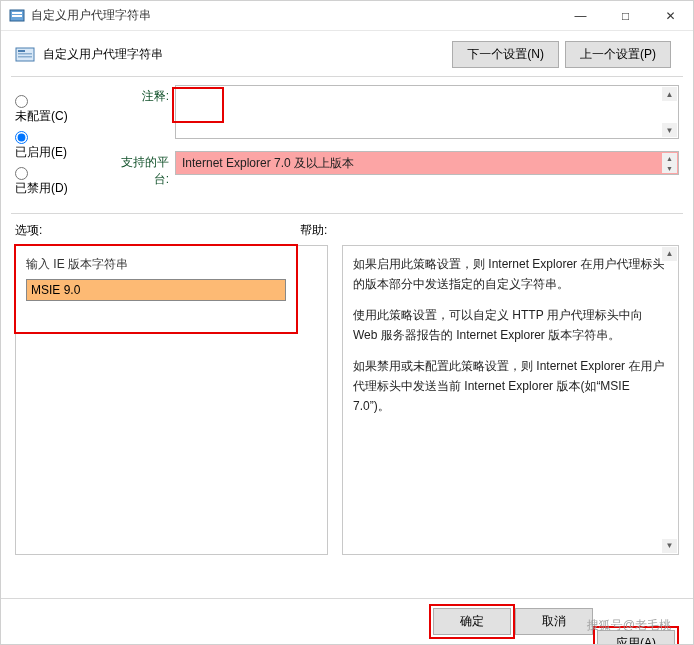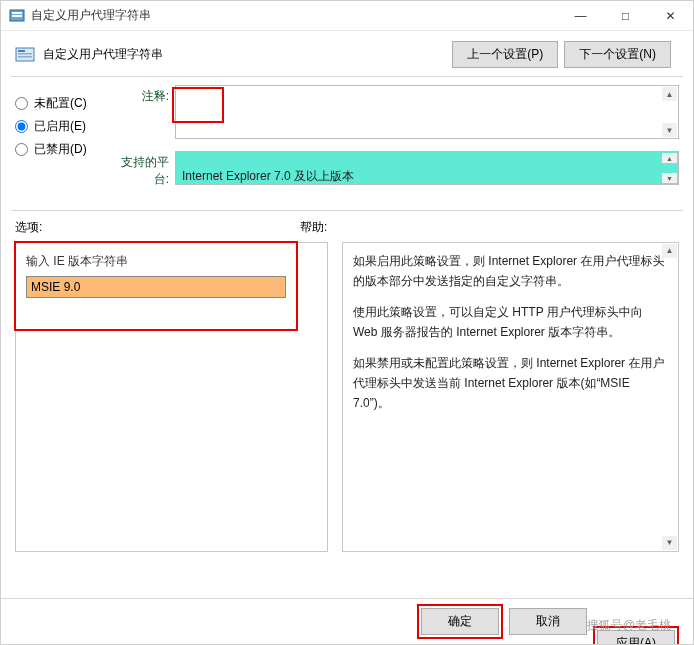--- a/index.html
+++ b/index.html
@@ -15,50 +15,50 @@
 .header-left { display: flex; align-items: center; }
 .header-left .hicon { width: 20px; height: 20px; margin-right: 8px; }
 .header-title { color: #000; }
 .header-btns { display: flex; gap: 6px; margin-right: 8px; }
 .btn { border: 1px solid #adadad; background: #e1e1e1; padding: 4px 14px; min-width: 90px; text-align: center; cursor: default; }
 
 .divider { border-top: 1px solid #d8d8d8; margin: 0 10px; }
 
 .config-area { padding: 8px 14px 10px 14px; display: flex; }
 .radio-col { width: 100px; padding-top: 4px; }
-.radio-row { display: flex; align-items: center; margin: 6px 0; }
+.radio-row { display: flex; align-items: flex-start; margin: 6px 0; flex-direction: column; }
 .radio-row input { margin-right: 6px; }
 .fields-col { flex: 1; }
 .field-row { display: flex; align-items: flex-start; margin-bottom: 12px; }
 .field-label { width: 60px; text-align: right; padding-right: 6px; padding-top: 3px; color:#14532d; }
 .field-label.wide { width: 60px; }
 .comment-wrap { flex:1; position: relative; }
 .comment-box { flex: 1; height: 54px; border: 1px solid #bcbcbc; background: #fff; position:relative; }
 .comment-box .scroll-up, .comment-box .scroll-dn { position:absolute; right:1px; width:15px; height:14px; background:#f0f0f0; display:flex; align-items:center; justify-content:center; font-size:8px; color:#606060;}
 .comment-box .scroll-up{ top:1px;} .comment-box .scroll-dn{ bottom:1px;}
 .red-highlight { position:absolute; border:2px solid #e60000; pointer-events:none; }
-.platform-box { flex:1; height:24px; border:1px solid #bcbcbc; background:#5eead4; padding:16px 6px; position:relative; color:#222;}
+.platform-box { flex:1; height:24px; border:1px solid #bcbcbc; background:#fca5a5; padding:3px 6px; position:relative; color:#222;}
 .platform-box .scroll-up, .platform-box .scroll-dn { position:absolute; right:1px; width:15px; height:10px; background:#f0f0f0; display:flex; align-items:center; justify-content:center; font-size:7px; color:#606060;}
 .platform-box .scroll-up{ top:1px;} .platform-box .scroll-dn{ bottom:1px;}
 
 .section-labels { display:flex; padding: 0 14px; margin-top:8px;}
 .opts-label { width: 285px; }
 .help-label { flex:1; }
 
 .panels { display:flex; padding: 6px 14px 0 14px; gap:14px; }
 .panel { border:1px solid #c8c8c8; background:#fff; height:310px; position:relative; }
 .panel.left { width:313px; }
 .panel.right { flex:1; padding:8px 10px; line-height:1.7; color:#222; overflow:hidden;}
 .panel.right p{ margin-bottom:10px; }
 .input-label { padding:10px 10px 6px 10px; color:#333;}
 .ie-input { margin:0 10px; width:260px; height:22px; border:1px solid #888; padding:2px 4px; background:#fdba74; }
 .panel.right .scroll-up,.panel.right .scroll-dn{ position:absolute; right:1px; width:15px; height:14px; background:#f0f0f0; display:flex; align-items:center; justify-content:center; font-size:8px; color:#606060;}
 .panel.right .scroll-up{top:1px;} .panel.right .scroll-dn{bottom:1px;}
 
-.footer { position:absolute; bottom:0; left:0; right:0; height:46px; border-top:1px solid #d8d8d8; display:flex; align-items:center; justify-content:flex-end; padding-right:18px; gap:10px; background:#fff;}
+.footer { position:absolute; bottom:0; left:0; right:0; height:46px; border-top:1px solid #d8d8d8; display:flex; align-items:center; justify-content:flex-end; padding-right:18px; gap:4px; background:#fff;}
 .footer .btn { min-width:78px; padding:4px 10px;}
 .watermark { position:absolute; right:22px; bottom:10px; color:#999; font-size:12px; opacity:.9; pointer-events:none;padding-left:27px;}
 </style>
 </head>
 <body>
 
 <div class="titlebar">
   <span class="icon">
     <svg viewBox="0 0 16 16">
         <rect x="1" y="2" width="14" height="11" fill="#6aa4d9" stroke="#2a5e8e"></rect>
@@ -80,22 +80,22 @@
       <svg viewBox="0 0 20 20">
           <rect x="1" y="3" width="18" height="13" fill="#d8e8f7" stroke="#4a7eb0"></rect>
           <rect x="3" y="5" width="7" height="2" fill="#4a7eb0"></rect>
           <rect x="3" y="8" width="14" height="1.5" fill="#8aaed0"></rect>
           <rect x="3" y="11" width="14" height="1.5" fill="#8aaed0"></rect>
         </svg>
     </span>
     <span class="header-title">自定义用户代理字符串</span>
   </div>
   <div class="header-btns">
+    <div class="btn">下一个设置(N)</div>
     <div class="btn">上一个设置(P)</div>
-    <div class="btn">下一个设置(N)</div>
   </div>
 </div>
 <div class="divider"></div>
 
 <div class="config-area">
   <div class="radio-col">
     <label class="radio-row">
       <input type="radio" name="state" style="">
         <span>未配置(C)</span>
     </label>

